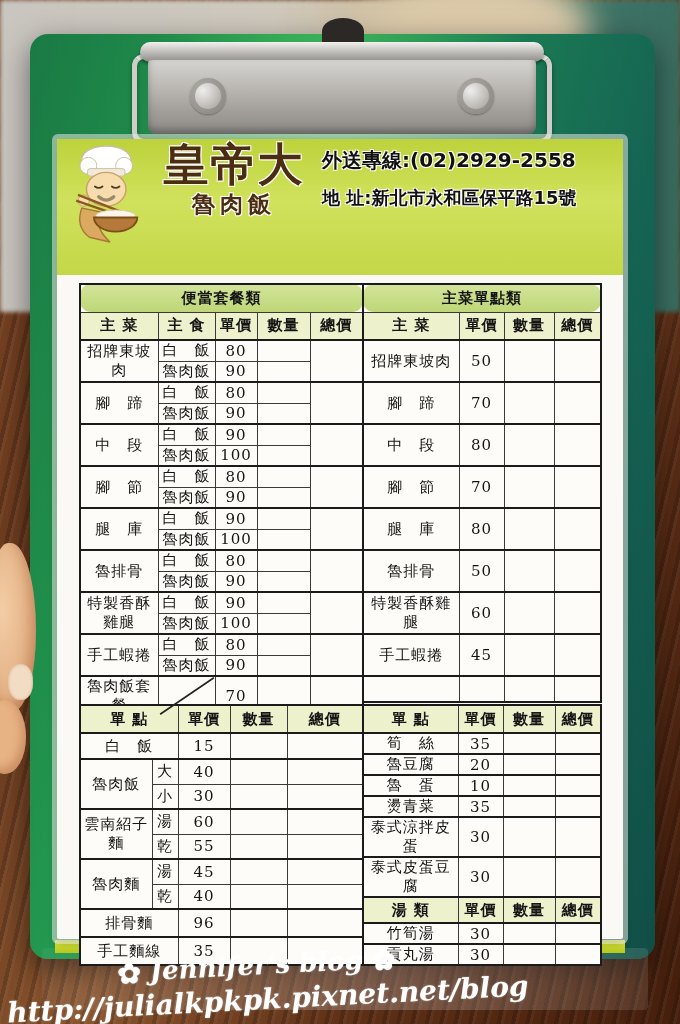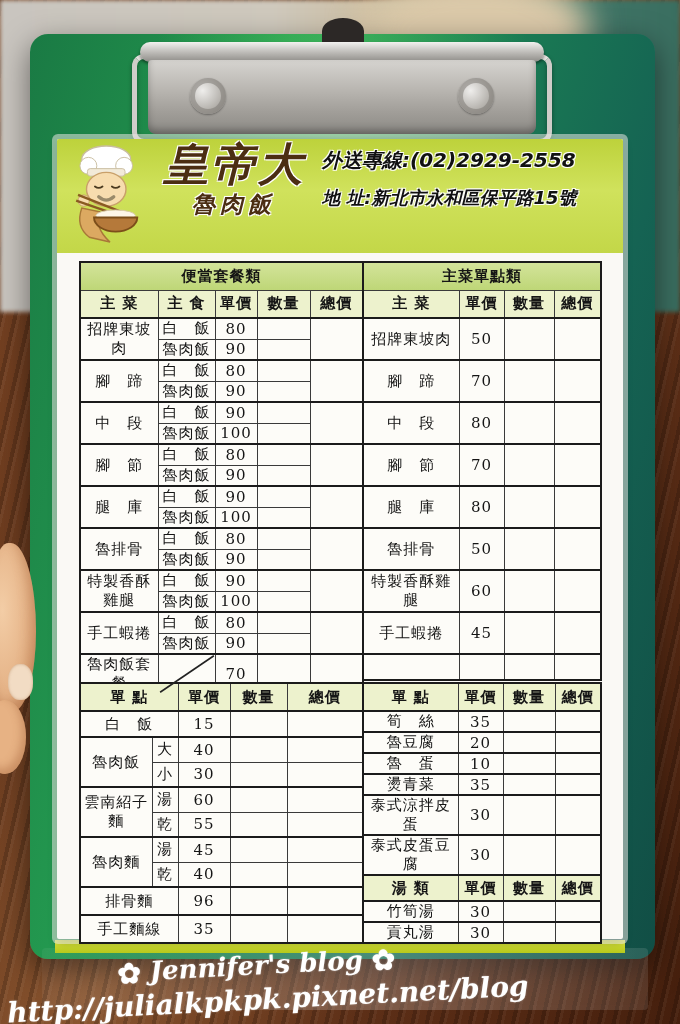--- a/index.html
+++ b/index.html
@@ -40,22 +40,22 @@
     box-shadow:inset 0 0 0 5px rgba(125,122,117,.55),0 1px 2px rgba(0,0,0,.35);}
   .rivet-l{left:42px}.rivet-r{right:42px}
 
   
   .paper{position:absolute;left:57px;top:139px;width:566px;height:800px;background:#faf9f5;border-radius:2px;
     box-shadow:0 0 0 5px rgba(232,232,226,.55),0 4px 10px rgba(0,0,0,.28);}
   .sleeve-strip{position:absolute;left:55px;top:940px;width:570px;height:13px;
     background:linear-gradient(180deg,#dde83f,#b7c91c);}
 
   
-  .paper-header{position:relative;height:114px;border-radius:2px 2px 0 0;
-    background:linear-gradient(180deg,#bdd23b,#d0e25c 45%,#c3d748);font-style:italic;}
+  .paper-header{position:relative;height:136px;border-radius:2px 2px 0 0;
+    background:linear-gradient(180deg,#bdd23b,#d0e25c 45%,#c3d748);}
   .chef-logo{position:absolute;left:6px;top:3px;width:94px;height:104px;}
   .brand{position:absolute;left:98px;top:2px;width:158px;text-align:center;color:#4b2d12;
     font-family:"DejaVu Serif","Liberation Serif",serif;font-weight:bold;
     text-shadow:-1px -1px 0 #fff,1px -1px 0 #fff,-1px 1px 0 #fff,1px 1px 0 #fff;}
   .brand-name{font-size:45px;line-height:1.05;letter-spacing:2px;}
   .brand-sub{font-size:23px;letter-spacing:5px;margin-top:1px;}
   .contact{position:absolute;left:265px;top:8px;width:310px;color:#111;font-weight:bold;
     text-shadow:-1px -1px 0 rgba(255,255,255,.9),1px -1px 0 rgba(255,255,255,.9),-1px 1px 0 rgba(255,255,255,.9),1px 1px 0 rgba(255,255,255,.9);}
   .phone-line{font-size:20px;letter-spacing:0;}
   .addr-line{font-size:18px;margin-top:12px;letter-spacing:0;}
@@ -64,21 +64,21 @@
   .chk{display:flex;align-items:center;gap:3px;letter-spacing:2px;}
   .chk-box{width:15px;height:15px;background:#fff;border:2px solid #cf3522;display:inline-block;}
   .table-no-box{width:60px;height:23px;background:#fff;border:2px solid #cf3522;display:inline-block;}
 
   
   .paper-body{padding:8px 0 0 22px;display:grid;grid-template-columns:283px 238px;grid-template-rows:418px 256px;row-gap:3px;}
   .menu-table{border-collapse:collapse;table-layout:fixed;width:100%;border:2px solid #1b1b1b;background:#fdfcf8;}
   .menu-table td{border:1px solid #3a3a3a;text-align:center;vertical-align:middle;color:#151515;
     font-family:"DejaVu Serif","Liberation Serif",serif;font-size:15px;padding:0 1px;overflow:hidden;letter-spacing:1px;}
   .bt2{border-top:2px solid #1b1b1b !important;}
-  .title-cell{background:linear-gradient(180deg,#d3e49a,#bed677);font-size:19px;font-weight:bold;letter-spacing:9px;}
+  .title-cell{background:linear-gradient(180deg,#d3e49a,#bed677);font-size:19px;font-weight:bold;letter-spacing:9px;border-radius:11px;}
   .head-cell{background:#edf2cd;font-weight:bold;font-size:17px;letter-spacing:2px;}
   .num{font-size:16px;letter-spacing:0;font-family:"DejaVu Serif","Liberation Serif",serif;}
   .big-num{font-size:19px;margin-top:12px;}
   .small-text{font-size:12px;letter-spacing:0;}
   .var-cell{font-size:14px;letter-spacing:0;}
   .diag-cell{position:relative;}
   tr.r-title{height:28px}tr.r-head{height:28px}tr.r-sub{height:21px}tr.r-combo{height:26px}
   tr.r-main{height:42px}tr.r-spacer{height:26px}
   tr.r-s1{height:26px}tr.r-sv{height:25px}tr.r-s2{height:28px}
   tr.r-r{height:18px}tr.r-sh{height:26px}tr.r-soup{height:20px}

